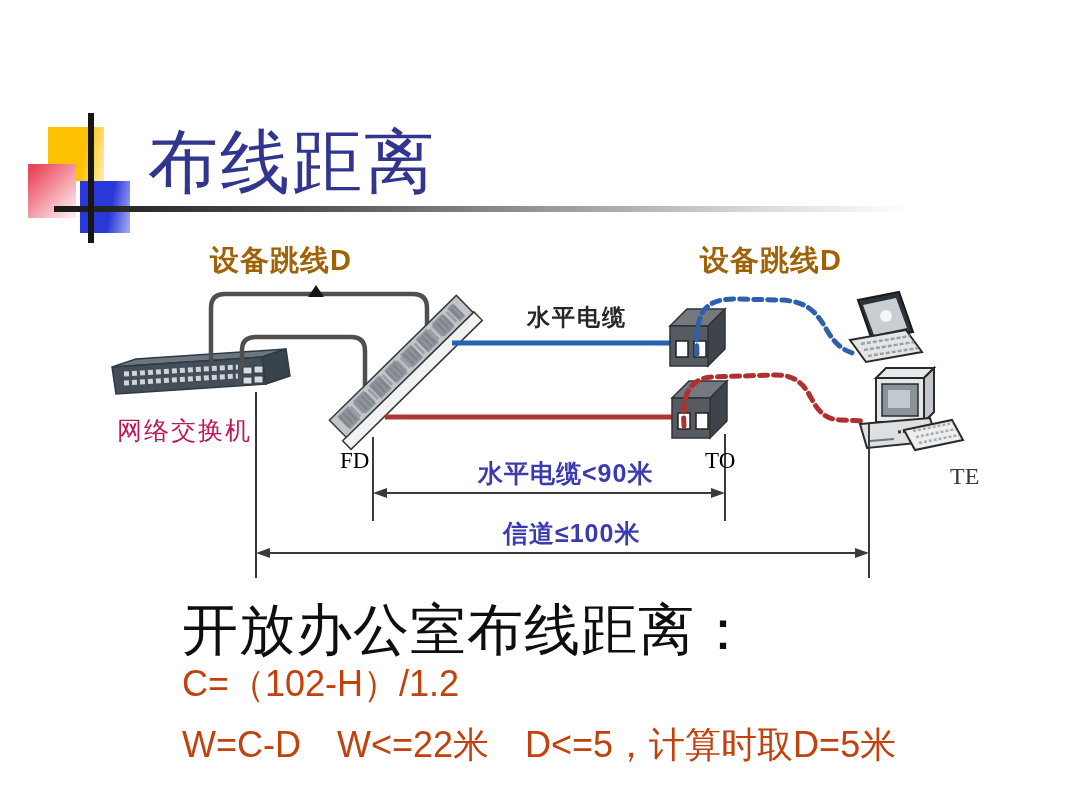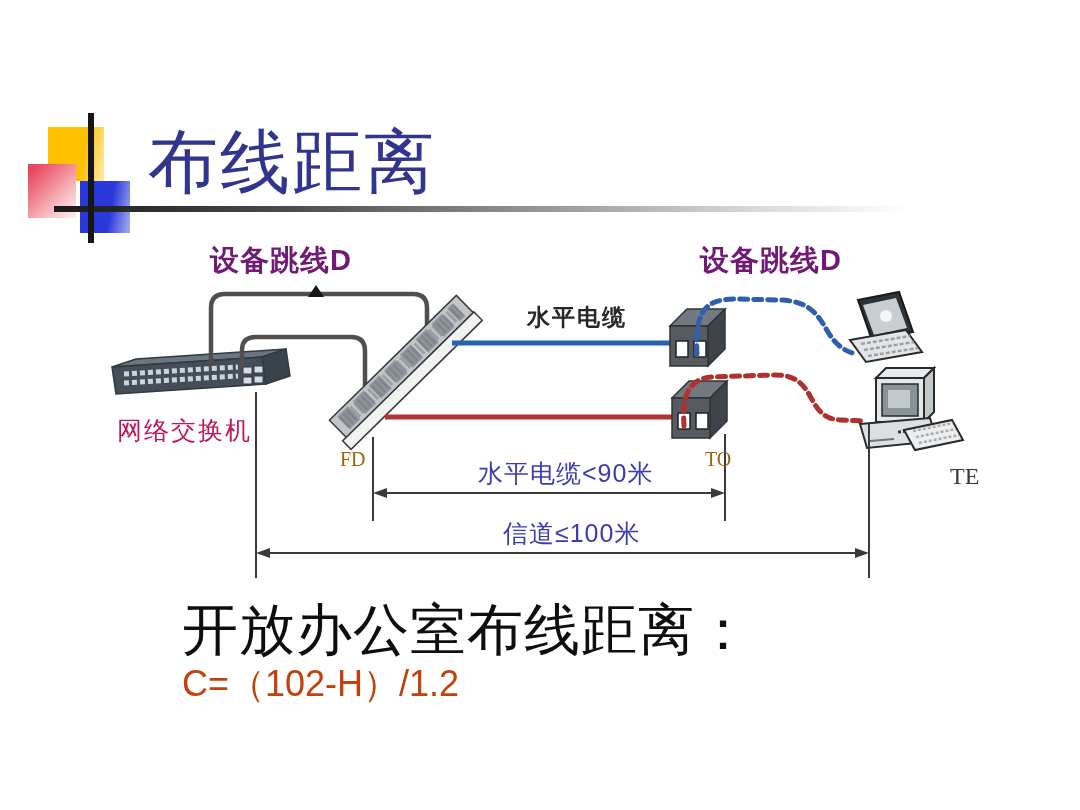--- a/index.html
+++ b/index.html
@@ -12,31 +12,31 @@
   .sq-pink{left:28px;top:164px;width:48px;height:54px;
            background:linear-gradient(135deg,#e8485c 10%,#f9c9ce 75%,#fdeeef);}
   .sq-blue{left:80px;top:181px;width:50px;height:52px;
            background:linear-gradient(100deg,#2b38d9 60%,#98a3ef 95%);}
   .h-rule{left:54px;top:206px;width:856px;height:6px;
           background:linear-gradient(to right,#191919,#4d4d4d 28%,#9e9e9e 60%,#d9d9d9 82%,rgba(255,255,255,0));}
   .v-rule{left:88px;top:113px;width:6px;height:130px;background:#161616;}
   
   .title{left:148px;top:116px;font-family:"Liberation Serif","DejaVu Serif",serif;
          font-size:70px;color:#31358e;letter-spacing:2px;}
-  .jumper-label{font-size:29px;font-weight:bold;color:#701a75;letter-spacing:1px;}
+  .jumper-label{font-size:29px;font-weight:bold;color:#a16207;letter-spacing:1px;}
   .equip-jumper{left:210px;top:241px;}
   .work-jumper{left:700px;top:241px;}
   .dev-label{font-weight:normal;color:#be185d;font-size:25px;letter-spacing:2px;}
   .switch-label{left:117px;top:414px;}
   .hcable-label{left:527px;top:302px;font-size:23px;font-weight:bold;color:#26262a;letter-spacing:2px;}
-  .serif-small{font-family:"Liberation Serif","DejaVu Serif",serif;font-size:20px;color:#a16207;}
+  .serif-small{font-family:"Liberation Serif","DejaVu Serif",serif;font-size:23px;color:#000000;}
   .fd-label{left:340px;top:448px;}
   .to-label{left:679px;top:448px;margin-left:26px;}
   .te-label{left:950px;top:463px;color:#3a3a3a;font-size:24px;}
-  .dim-label{font-size:25px;font-weight:normal;color:#3b3bb0;letter-spacing:1px;}
+  .dim-label{font-size:25px;font-weight:bold;color:#3b3bb0;letter-spacing:1px;}
   .hcable-dim{left:478px;top:457px;}
   .channel-dim{left:503px;top:517px;}
   .notes-heading{left:182px;top:593px;font-family:"Liberation Serif","DejaVu Serif",serif;
                  font-size:56px;color:#0e0e0e;letter-spacing:1px;}
   .formula{font-size:36px;color:#c2410c;}
   .formula-c{left:182px;top:660px;}
   .formula-w{left:182px;top:721px;}
   svg.diagram{position:absolute;left:0;top:0;}
 </style>
 </head>
@@ -147,14 +147,15 @@
   <div class="abs dev-label switch-label">网络交换机</div>
   <div class="abs hcable-label">水平电缆</div>
   <div class="abs serif-small fd-label">FD</div>
   <div class="abs serif-small to-label">TO</div>
   <div class="abs serif-small te-label">TE</div>
   <div class="abs dim-label hcable-dim">水平电缆&lt;90米</div>
   <div class="abs dim-label channel-dim">信道≤100米</div>
 
   <div class="abs notes-heading">开放办公室布线距离：</div>
   <div class="abs formula formula-c">C=（102-H）/1.2</div>
+  <div class="abs formula formula-w">W=C-D　W&lt;=22米　D&lt;=5，计算时取D=5米</div>
 
 </div>
 
 </body></html>

